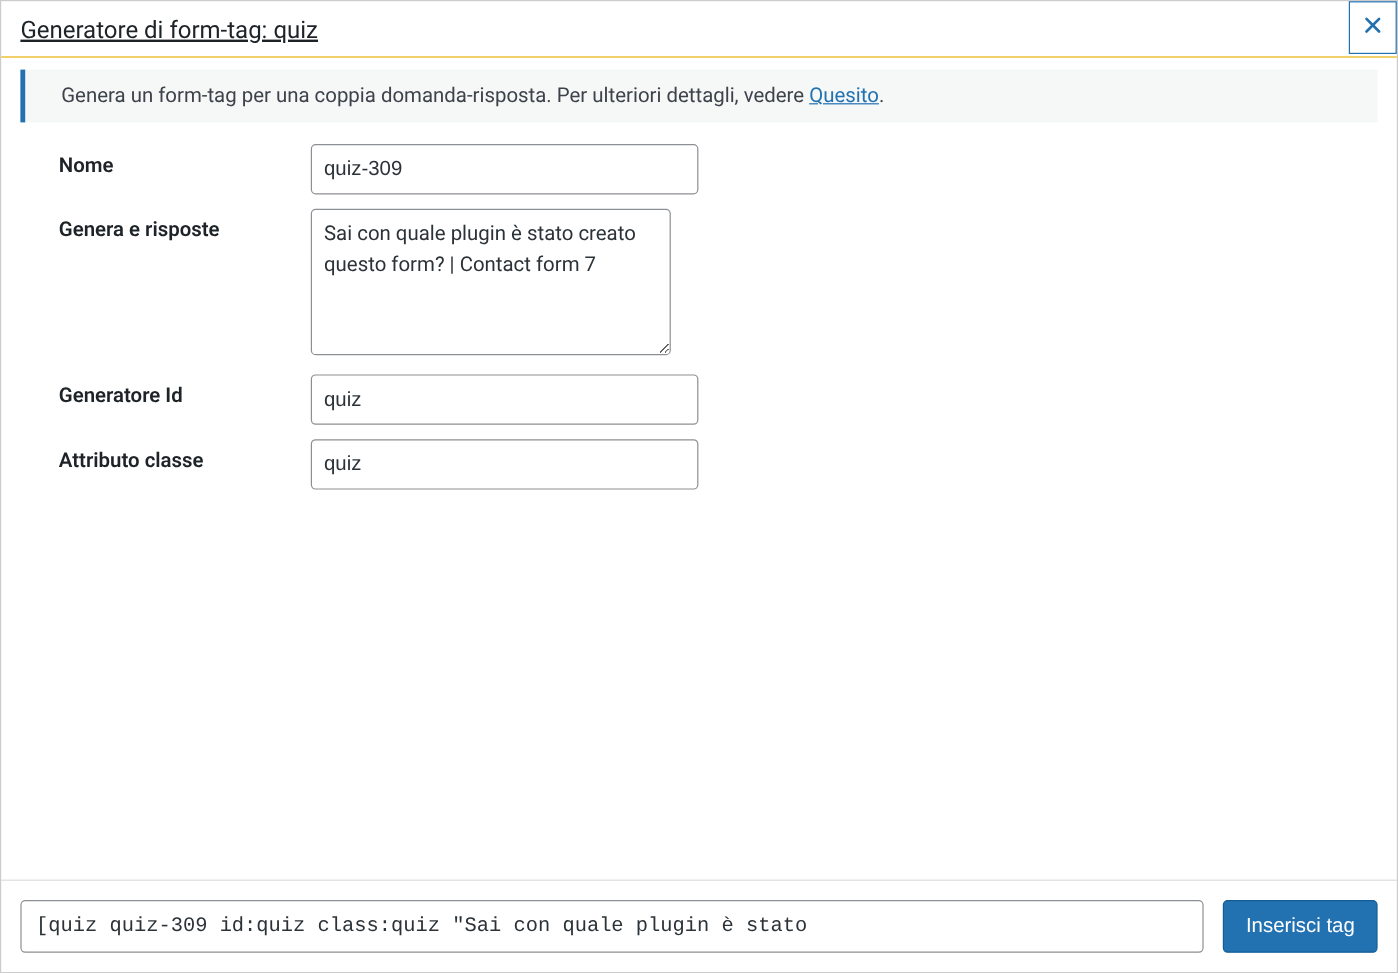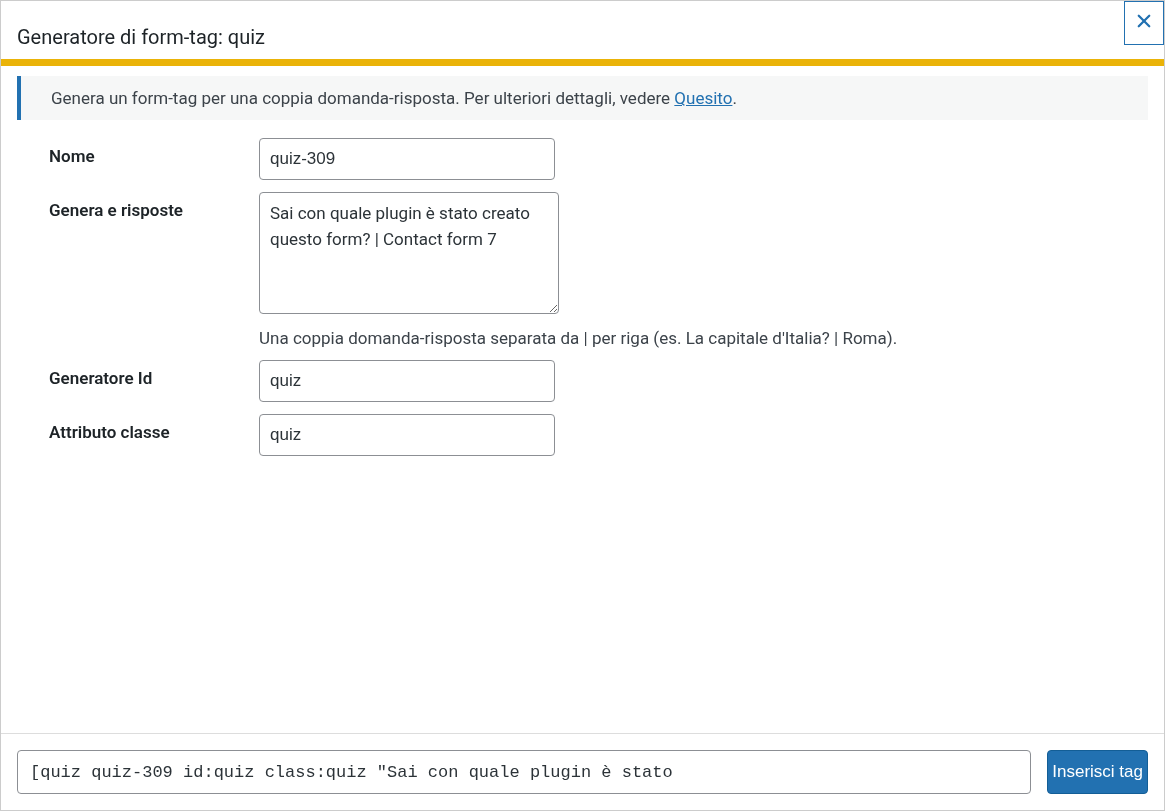--- a/index.html
+++ b/index.html
@@ -13,23 +13,24 @@
     overflow: hidden;
   }
   .dialog {
     display: flex;
     flex-direction: column;
     height: 100%;
     border: 1px solid #ccc;
     position: relative;
   }
   .header {
-    padding: 24px 16px 10px 16px;
-    border-bottom: 7px solid #eab308;
+    padding: 12px 16px 10px 16px;
+    border-bottom: 1px solid #eab308;
     position: relative;
+    text-decoration: underline;
   }
   .header-title {
     font-size: 20px;
     font-weight: 400;
     color: #1d2327;
   }
   .close-btn {
     position: absolute;
     top: 0;
     right: 0;
@@ -76,21 +77,21 @@
     font-weight: 600;
     font-size: 17px;
     color: #1d2327;
     padding-top: 8px;
     margin-left: 32px;
   }
   .form-field {
     flex: 1 1 auto;
   }
   .text-input {
-    width: 296px;
+    width: 323px;
     height: 42px;
     padding: 6px 10px;
     border: 1px solid #8c8f94;
     border-radius: 4px;
     font-size: 17px;
     color: #2c3338;
     background: #fff;
   }
   .textarea-input {
     width: 300px;
@@ -125,21 +126,21 @@
     border: 1px solid #8c8f94;
     border-radius: 4px;
     font-family: Consolas, "Courier New", monospace;
     font-size: 17px;
     color: #2c3338;
     background: #fff;
   }
   .insert-btn {
     flex: 0 0 auto;
     height: 44px;
-    padding: 0 4px;
+    padding: 0 18px;
     background: #2271b1;
     border: 1px solid #135e96;
     color: #fff;
     font-size: 17px;
     border-radius: 4px;
     cursor: pointer;
   }
 </style>
 </head>
 <body>
@@ -170,21 +171,20 @@
         <div class="form-label">Nome</div>
         <div class="form-field">
           <input type="text" class="text-input" value="quiz-309" style="">
         </div>
       </div>
 
       <div class="form-row">
         <div class="form-label">Genera e risposte</div>
         <div class="form-field">
           <textarea class="textarea-input" spellcheck="true" style="">Sai con quale plugin è stato creato questo form? | Contact form 7</textarea>
-          <div class="hint">Una coppia domanda-risposta separata da | per riga (es. La capitale d'Italia? | Roma).</div>
         </div>
       </div>
 
       <div class="form-row">
         <div class="form-label">Generatore Id</div>
         <div class="form-field">
           <input type="text" class="text-input" value="quiz" style="">
         </div>
       </div>
 

